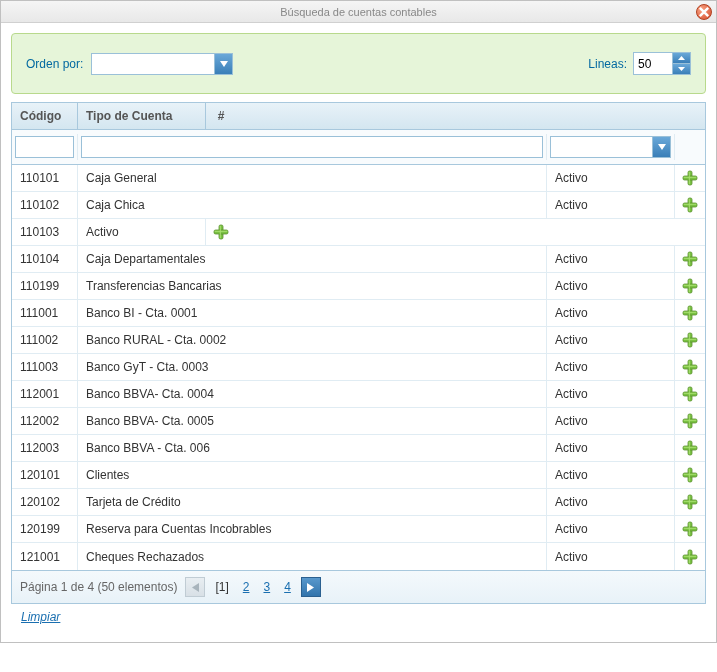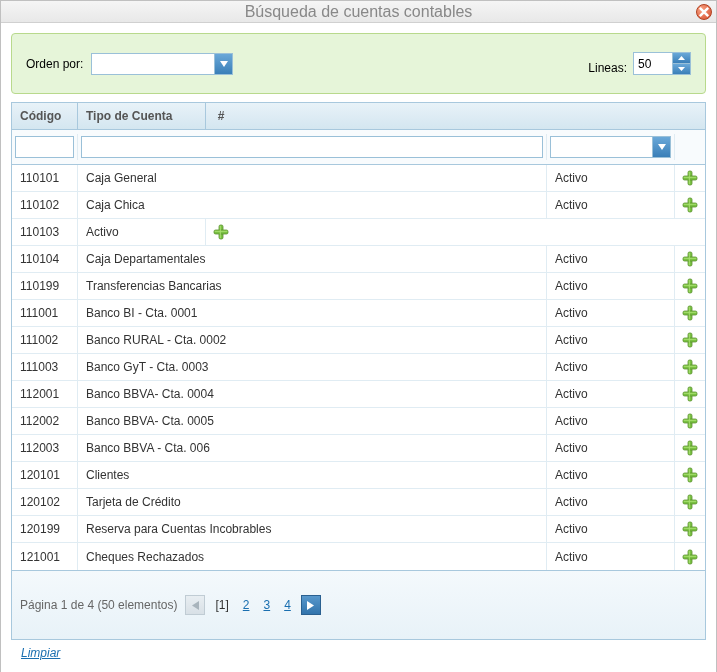--- a/index.html
+++ b/index.html
@@ -9,21 +9,21 @@
     
     .titlebar {
       background: linear-gradient(to bottom, #f5f5f5, #e8e8e8);
       border-bottom: 1px solid #d0d0d0;
       height: 22px;
       display: flex;
       align-items: center;
       justify-content: center;
       position: relative;
     }
-    .titlebar-text { color: #888; font-size: 16px; }
+    .titlebar-text { color: #888; font-size: 11px; }
     .close-btn {
       position: absolute;
       right: 4px;
       top: 3px;
       width: 16px;
       height: 16px;
       border-radius: 50%;
       background: radial-gradient(circle at 30% 30%, #f8a080, #d65030);
       border: 1px solid #b04020;
       display: flex;
@@ -41,22 +41,22 @@
       background: #e6f5d9;
       border: 1px solid #b8d98c;
       border-radius: 4px;
       padding: 18px 14px;
       display: flex;
       align-items: center;
       justify-content: space-between;
       margin-bottom: 8px;
     }
     .filter-left { display: flex; align-items: center; gap: 8px; }
-    .filter-right { display: flex; align-items: flex-end; gap: 6px; }
-    .filter-label { color: #000000; }
+    .filter-right { display: flex; align-items: center; gap: 6px; }
+    .filter-label { color: #0369a1; }
     
     .dx-select {
       display: inline-flex;
       align-items: stretch;
       border: 1px solid #9ac0d8;
       background: #fff;
       height: 22px;
     }
     .dx-select-input { border: none; outline: none; padding: 0 4px; width: 122px; font-size: 12px; }
     .dx-select-btn {
@@ -137,21 +137,21 @@
       height: 16px;
       cursor: pointer;
       display: inline-flex;
       align-items: center;
       justify-content: center;
     }
     
     .grid-pager {
       background: linear-gradient(to bottom, #f4f9fc, #e8f2f8);
       border-top: 1px solid #a8c8dd;
-      padding: 24px 8px;
+      padding: 6px 8px;
       display: flex;
       align-items: center;
       gap: 8px;
       color: #666;
     }
     .pager-btn {
       width: 20px;
       height: 20px;
       display: inline-flex;
       align-items: center;

